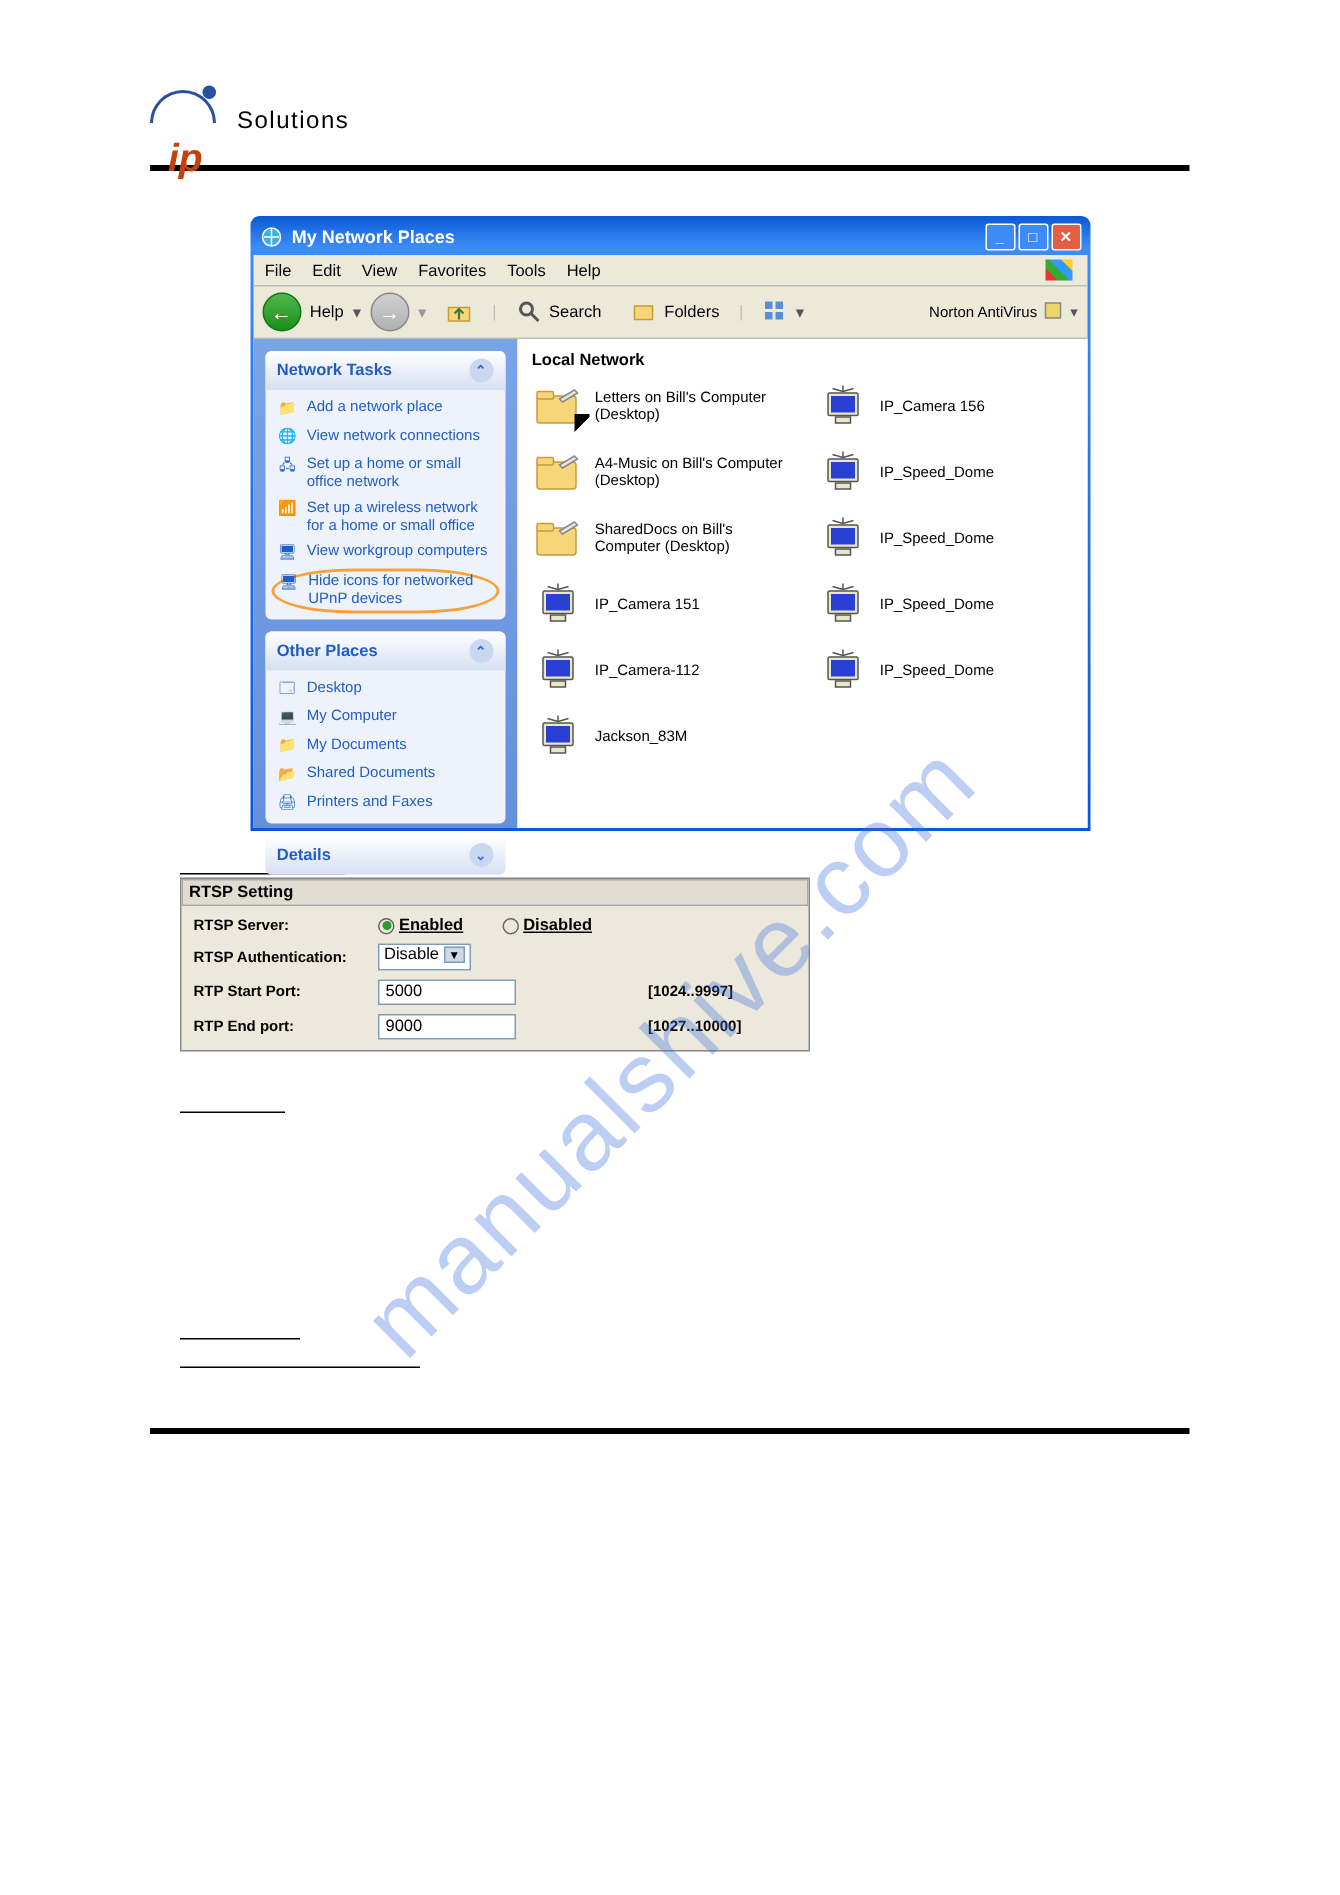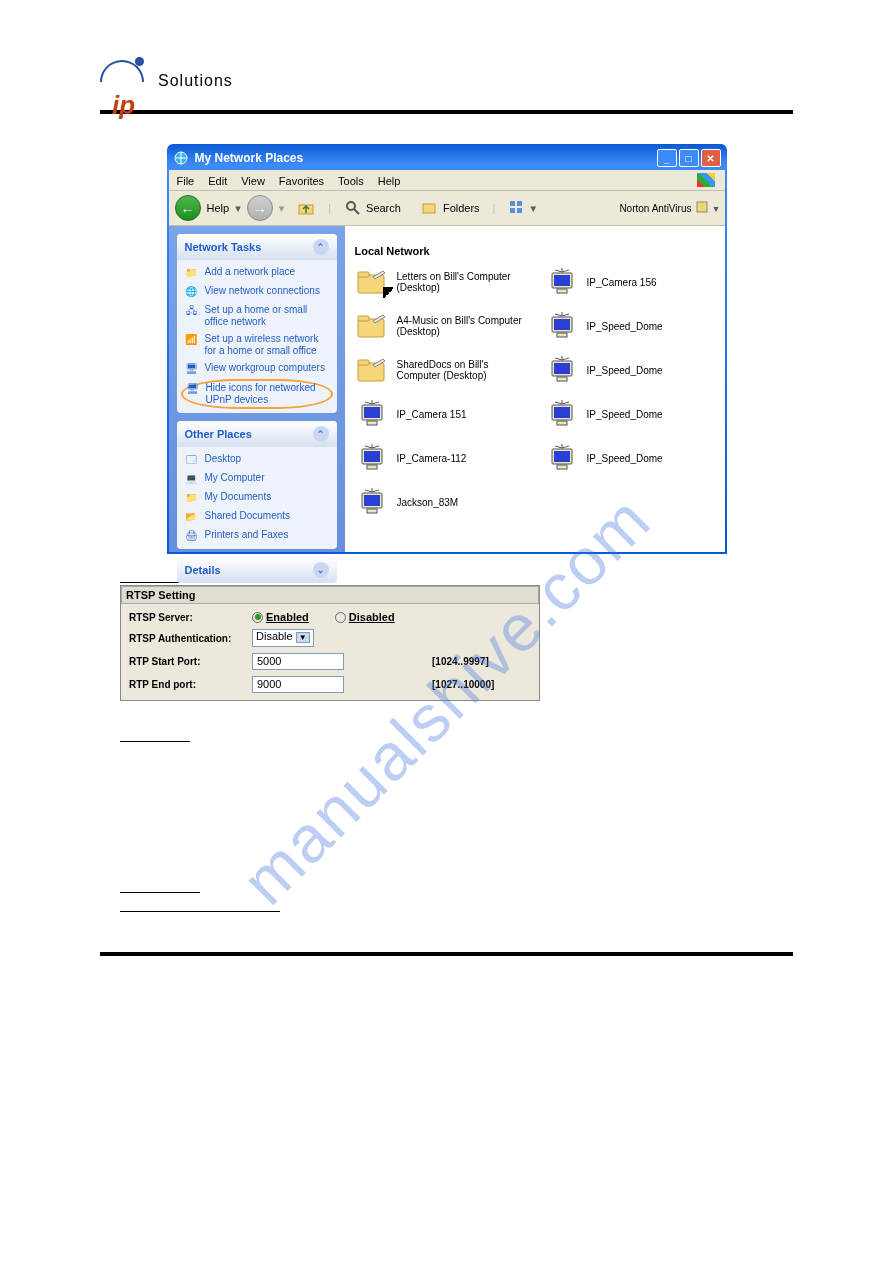--- a/index.html
+++ b/index.html
@@ -196,21 +196,20 @@
     border-radius:50% / 70%;
     padding:1px 3px;
     margin:-2px -4px;
   }
 
   .main {
     flex:1;
     padding: 8px 10px;
     overflow:hidden;
     background:#fff;
-    margin-top:11px;
   }
   .main h4 { margin:0 0 10px 0; font-size:11px;font-weight:bold;}
   .icon-grid {
     display:grid;
     grid-template-columns: 1fr 1fr;
     gap: 14px 20px;
   }
   .dev {
     display:flex;align-items:center;gap:8px;
   }

